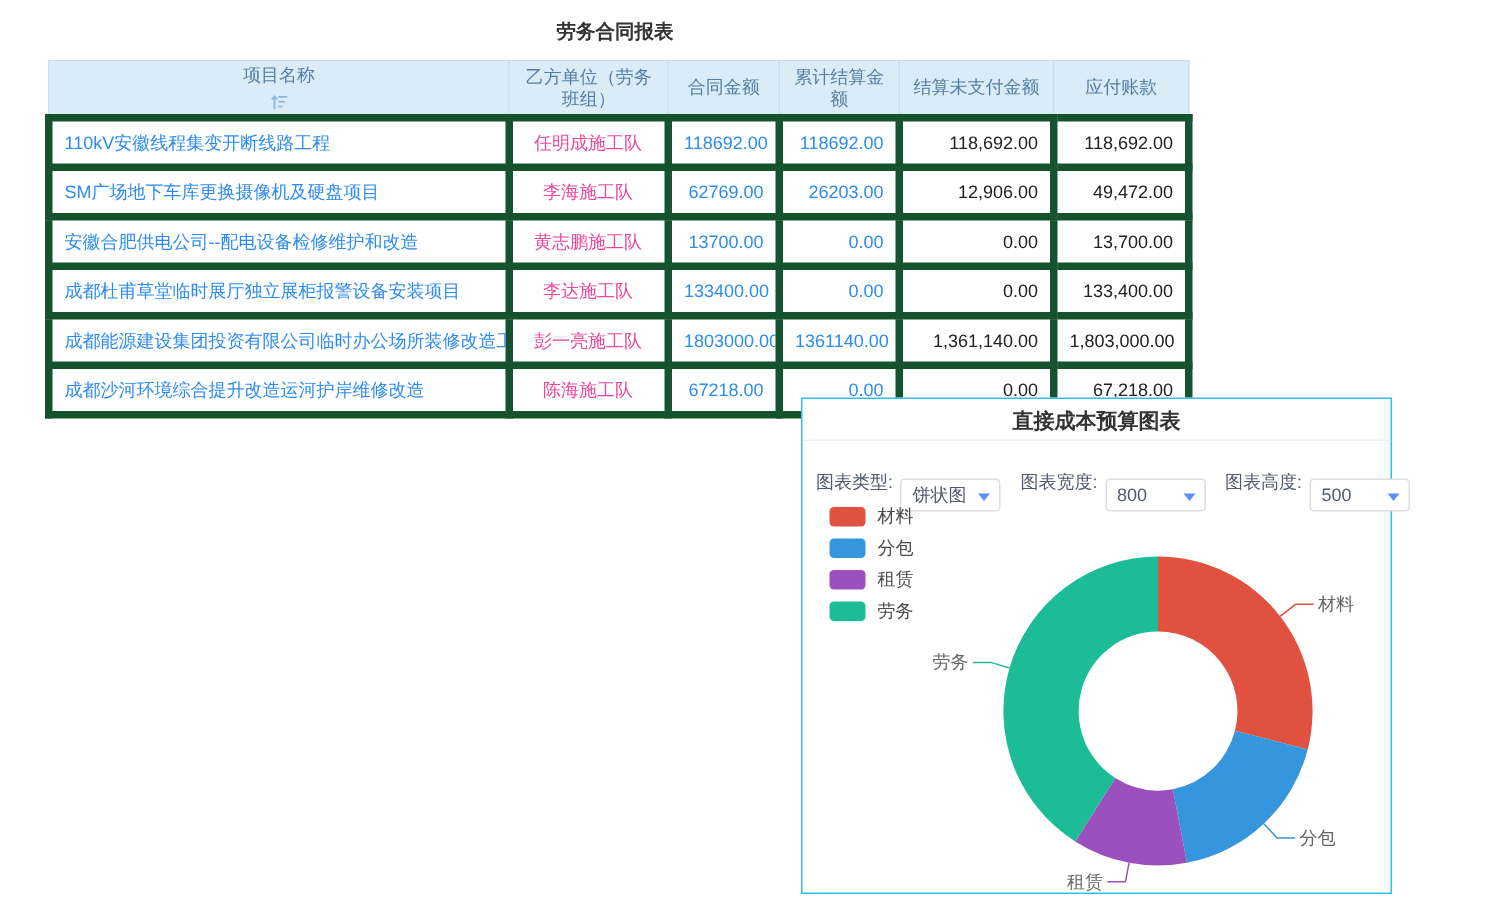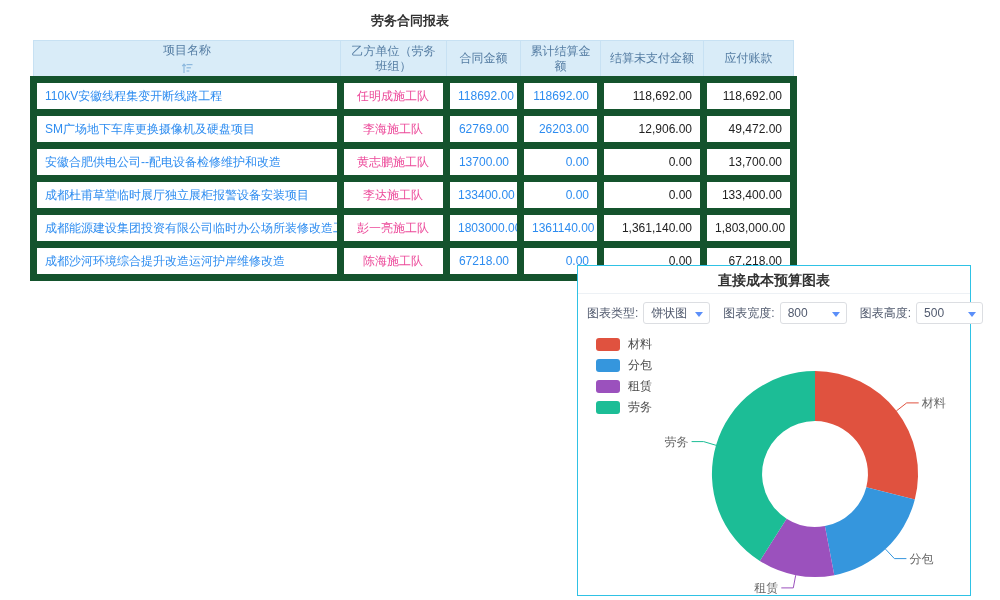--- a/index.html
+++ b/index.html
@@ -8,39 +8,39 @@
   body { position:relative; overflow:hidden; }
 
   
   .report { position:absolute; left:30px; top:4px; width:760px; }
   .report-title { font-size:13px; font-weight:bold; color:#333; text-align:center; padding:8px 0 10px; }
   table { width:100%; border-collapse:collapse; table-layout:fixed; font-size:12px;
     border:1px solid #d5e9f7; border-bottom:2px solid #2db3e8; }
   thead th { background:#d9ecf8; color:#557da3; font-weight:normal; text-align:center;
     vertical-align:middle; height:36px; line-height:15px; padding:2px 6px;
     border:1px solid #c7e1f3; }
-  tbody td { height:33px; padding:3px 8px; border:7px solid #14532d; background:#fff;
+  tbody td { height:33px; padding:3px 8px; border:5px solid #14532d; background:#fff;
     white-space:nowrap; overflow:hidden; vertical-align:middle; }
   td.proj { color:#2d8cf0; text-align:left; }
   td.team { color:#ec4899; text-align:center; padding-left:7px; }
   td.nb   { color:#2d8cf0; text-align:right; }
   td.nd   { color:#222;    text-align:right; }
   .th-flex { display:flex; align-items:center; justify-content:center; gap:4px;flex-direction:column; }
   .sort-ic { display:inline-block; width:12px; height:12px; cursor:pointer; }
 
   
-  .chart-panel { position:absolute; left:577px; top:265px; width:394px; height:331px;
+  .chart-panel { position:absolute; left:534px; top:265px; width:394px; height:331px;
     border:1px solid #2fc2e5; background:#fff; }
   .cp-title { height:28px; line-height:28px; text-align:center; font-weight:bold;
     font-size:14px; color:#333; border-bottom:1px solid #edf1f5; }
   .controls { display:flex; align-items:center; padding:8px 0 6px 9px; font-size:12px; color:#515a6e; }
   .ctl { display:flex; align-items:center; margin-right:13px; }
   .ctl .lab { margin-right:5px; white-space:nowrap; }
   .select { position:relative; width:67px; height:22px; border:1px solid #dcdee2; border-radius:3px;
-    background:#fff; line-height:20px; padding-left:7px; color:#515a6e; font-size:12px; cursor:pointer; }
+    background:#fff; line-height:20px; padding-left:7px; color:#515a6e; font-size:12px; cursor:pointer;margin-top:17px; }
   .caret { position:absolute; right:6px; top:9px; width:0; height:0;
     border-left:4px solid transparent; border-right:4px solid transparent; border-top:5px solid #5b8ff9; }
   .legend { position:absolute; left:18px; top:70px; }
   .li { display:flex; align-items:center; margin-bottom:4px; cursor:pointer; }
   .sw { width:24px; height:13px; border-radius:3px; margin-right:8px; }
   .li .lbl { font-size:12px; color:#4a4a4a; }
   #donut { position:absolute; left:0; top:30px; }
 </style>
 </head>
 <body>

